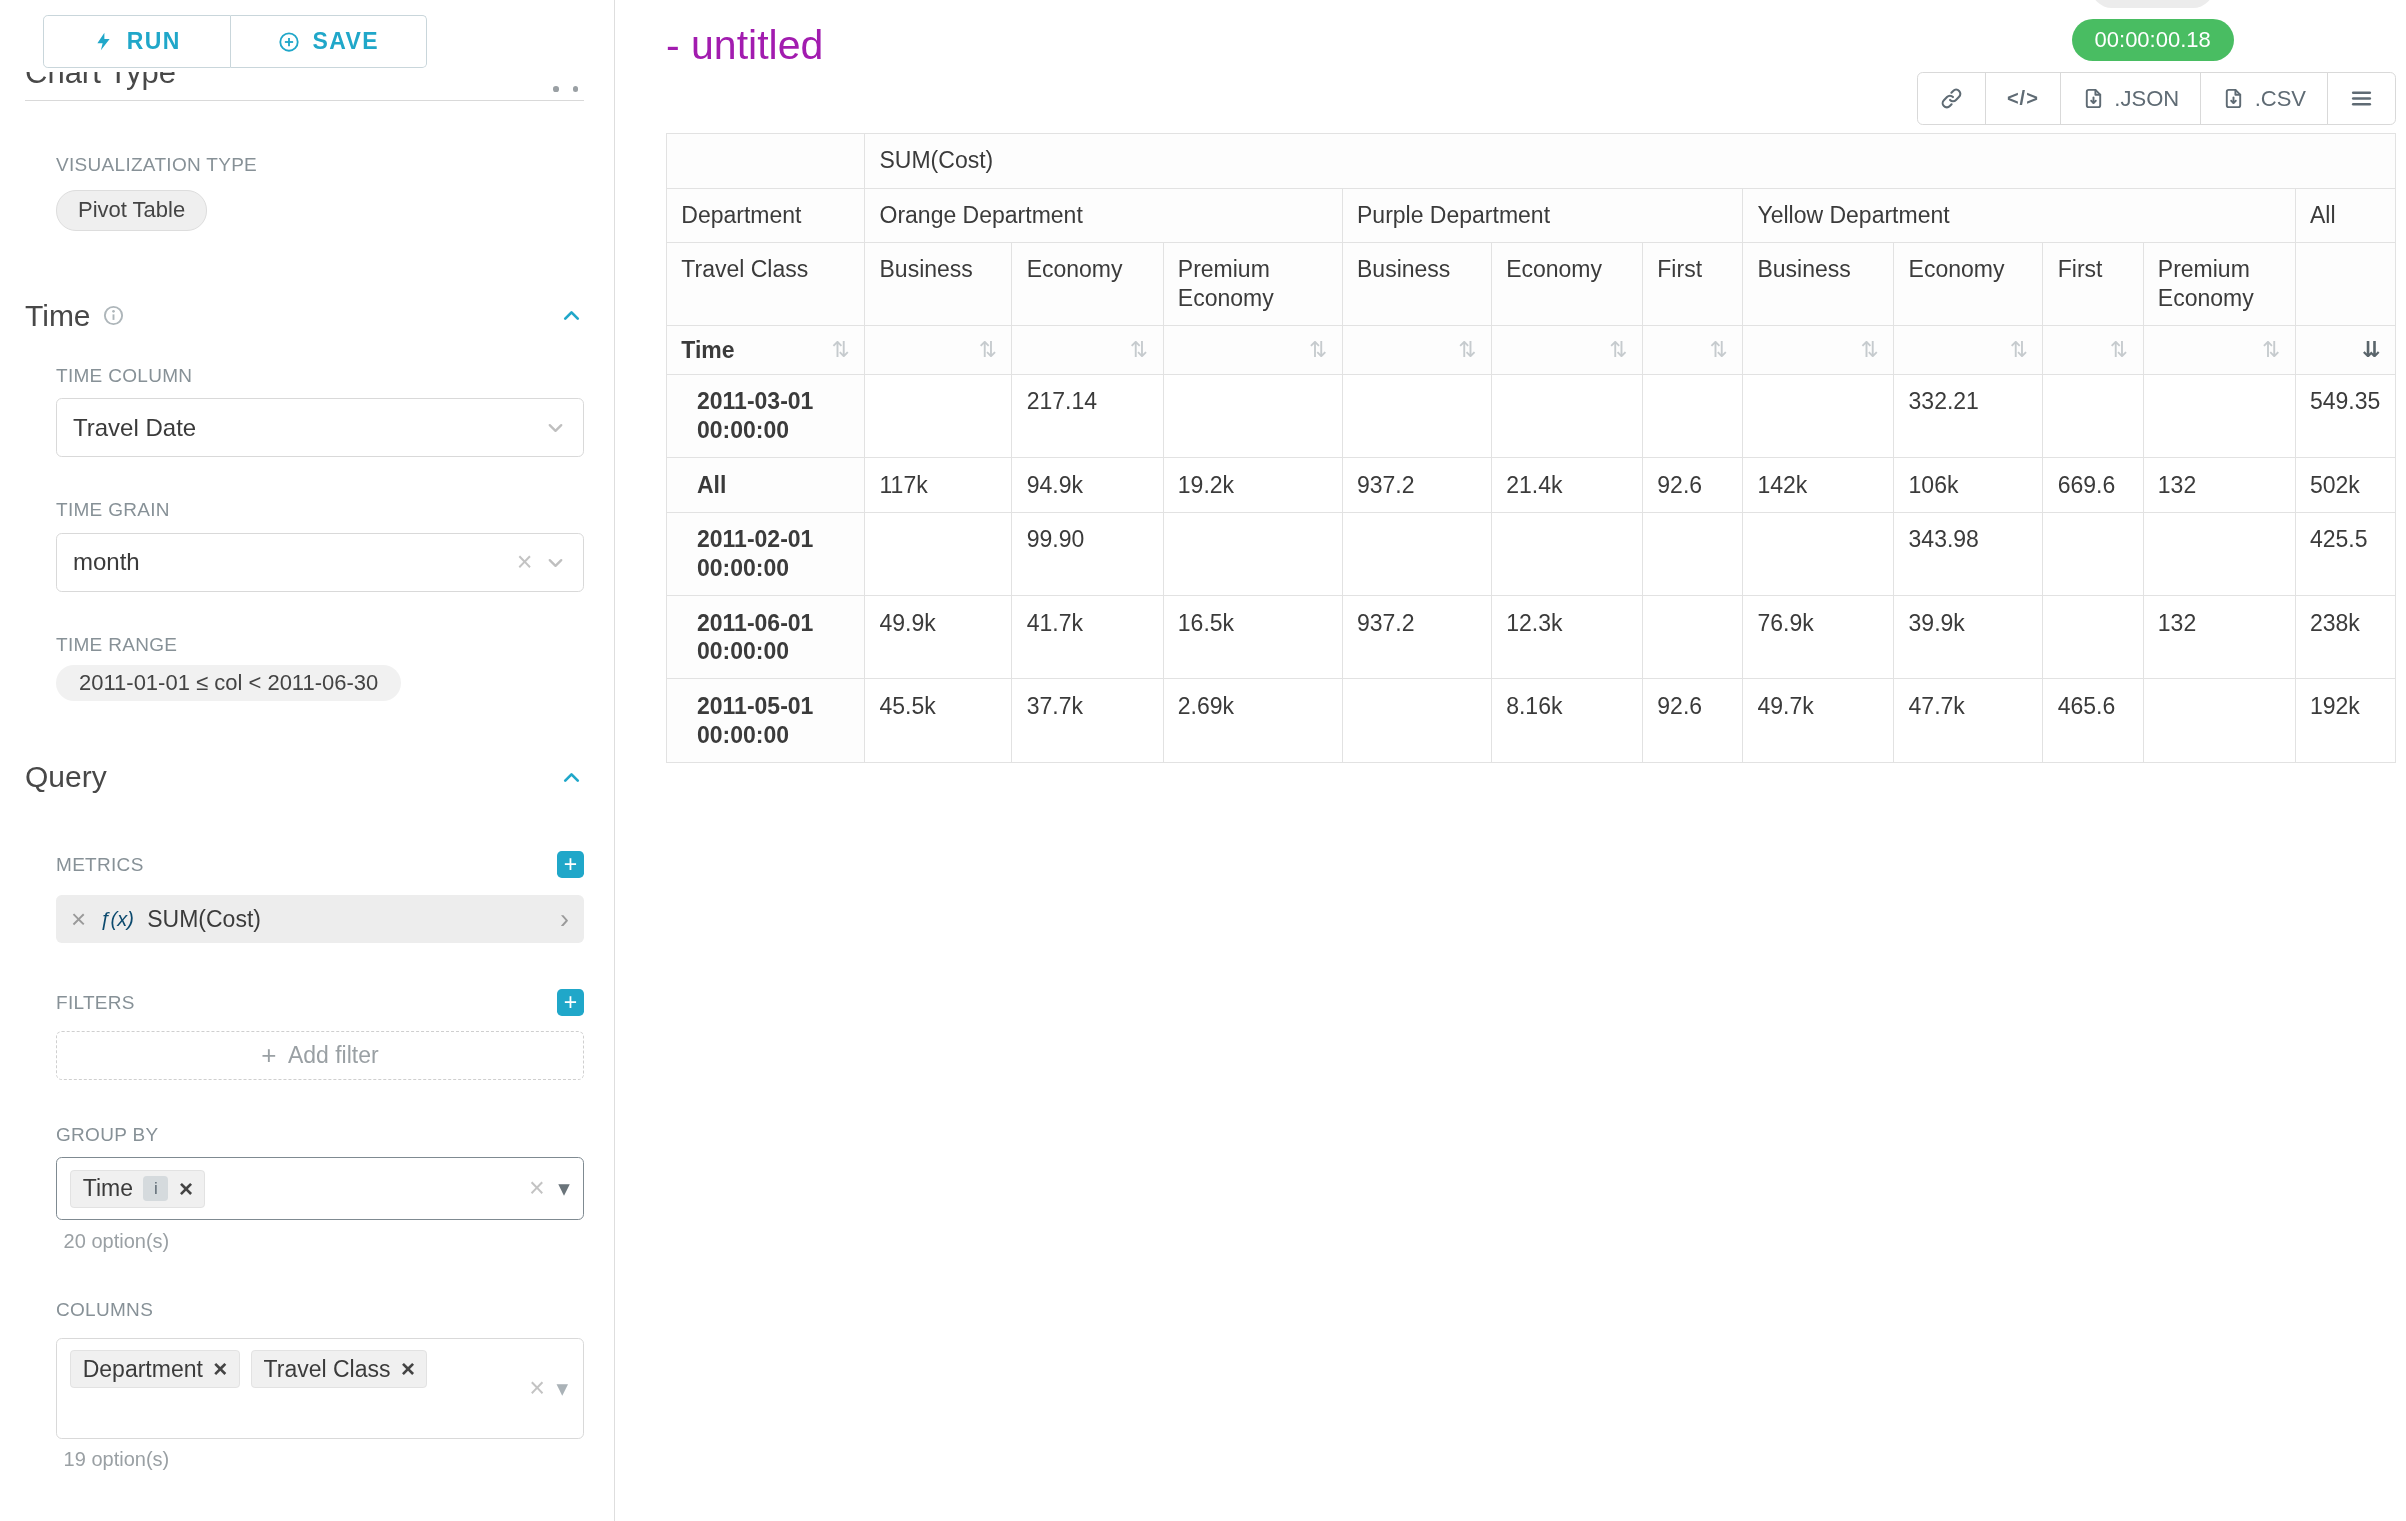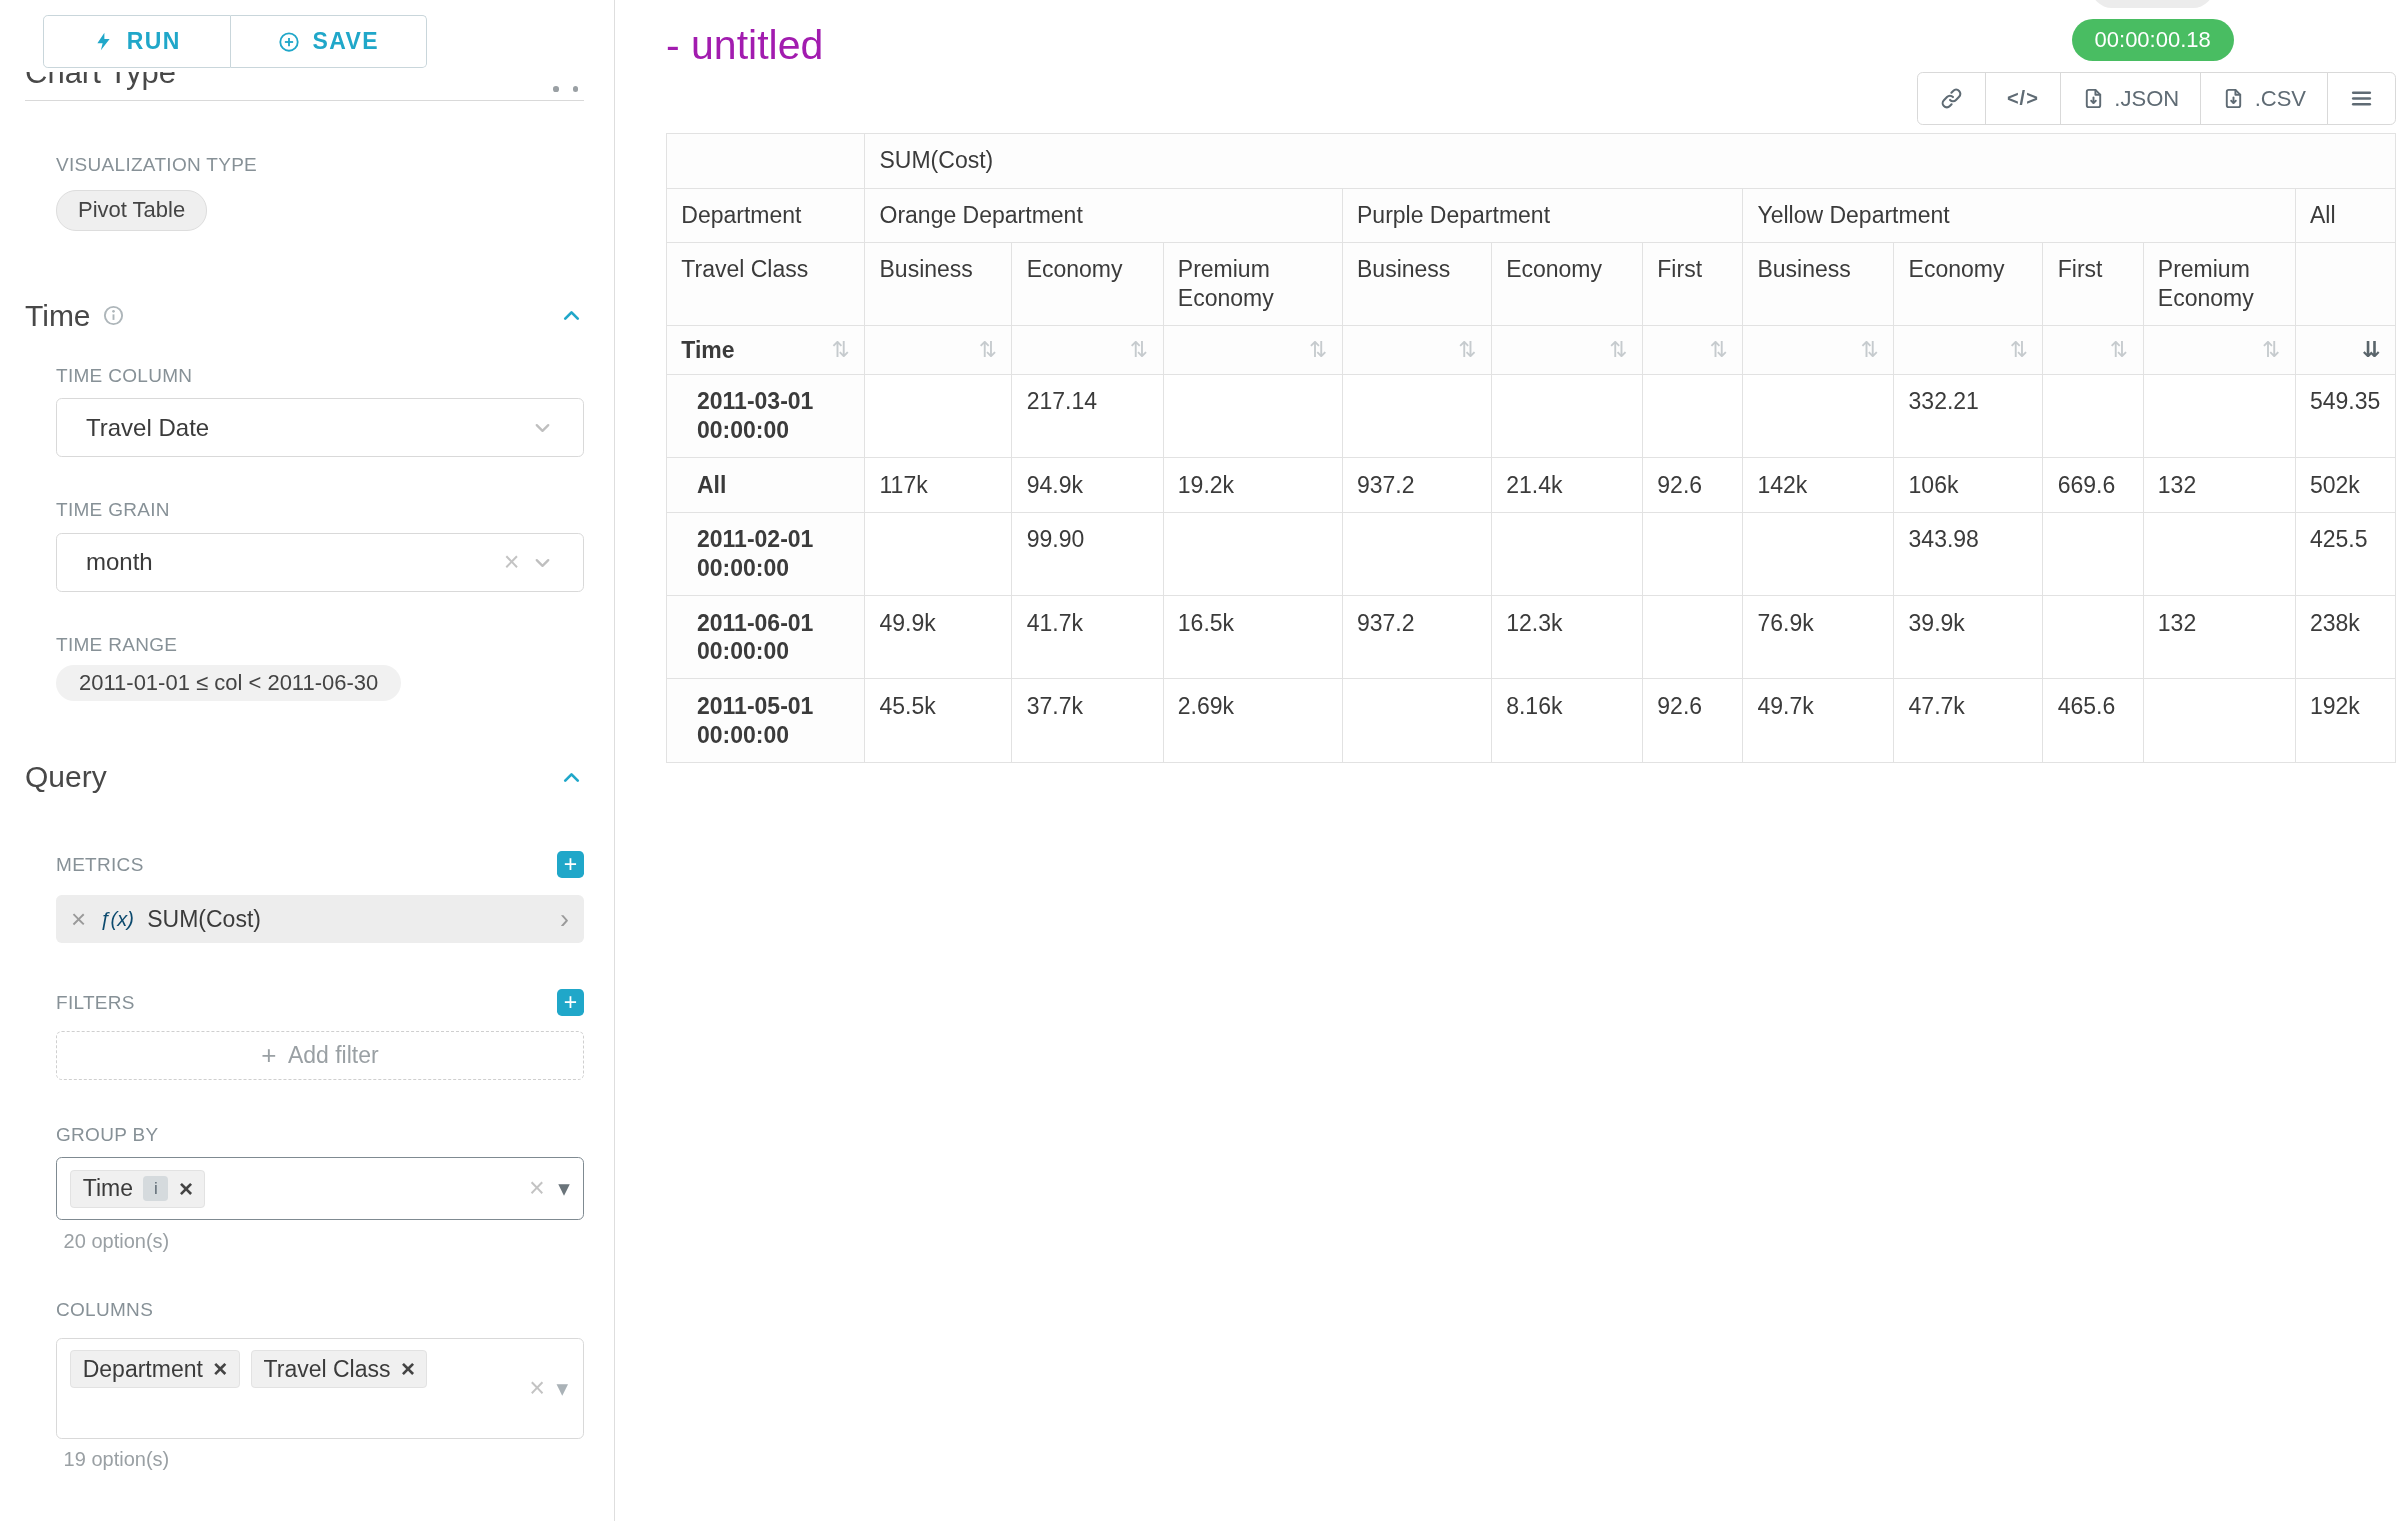--- a/index.html
+++ b/index.html
@@ -35,21 +35,21 @@
   .divider{border-bottom:1px solid #d9d9d9;margin-top:5.7px;}
   .lbl{font-size:19px;color:var(--label);letter-spacing:0.3px;}
   .ctl{margin-left:31px;}
   .sec{display:flex;align-items:center;}
   .sec h2{font-size:30px;font-weight:500;color:#484848;margin:0;}
   .sec .info{margin-left:11.4px;color:#aeb6ba;display:flex;}
   .sec .chev{margin-left:auto;color:var(--accent);display:flex;cursor:pointer;}
   .viz-chip{display:inline-flex;align-items:center;height:41px;padding:0 21px;background:#efefef;
     border:1px solid #ddd;border-radius:20px;font-size:22px;color:#444;}
   .select{height:59px;border:1px solid var(--border);border-radius:5.7px;display:flex;align-items:center;
-    padding:0 29px;font-size:24px;color:#3b3b3b;background:#fff;}
+    padding:0 16px;font-size:24px;color:#3b3b3b;background:#fff;}
   .select .right{margin-left:auto;display:flex;align-items:center;gap:11.4px;}
   .clear-x{color:#c3c3c3;font-size:27px;line-height:1;cursor:pointer;}
   .chev-gray{color:#bfbfbf;display:flex;cursor:pointer;}
   .caret-solid{color:#6a747a;font-size:23px;line-height:1;cursor:pointer;}
   .range-pill{display:inline-flex;align-items:center;height:36px;padding:0 23px;background:#f1f1f1;
     border-radius:22px;font-size:22px;color:#444;cursor:pointer;}
   .row-between{display:flex;align-items:center;justify-content:space-between;}
   .plus-btn{width:27px;height:27px;border-radius:4.8px;background:var(--accent);color:#fff;border:none;
     font-size:23px;line-height:25px;text-align:center;padding:0;cursor:pointer;font-family:inherit;}
   .metric-chip{height:48px;background:#ededed;border-radius:5.7px;display:flex;align-items:center;

